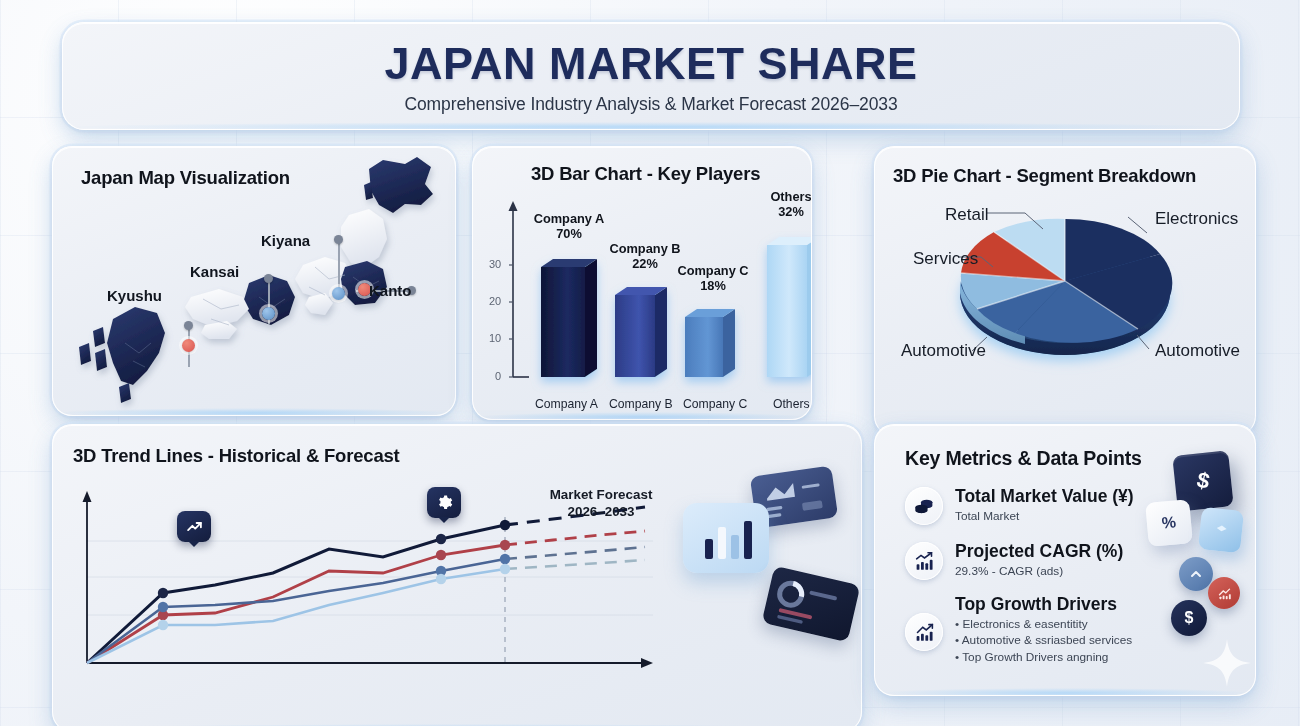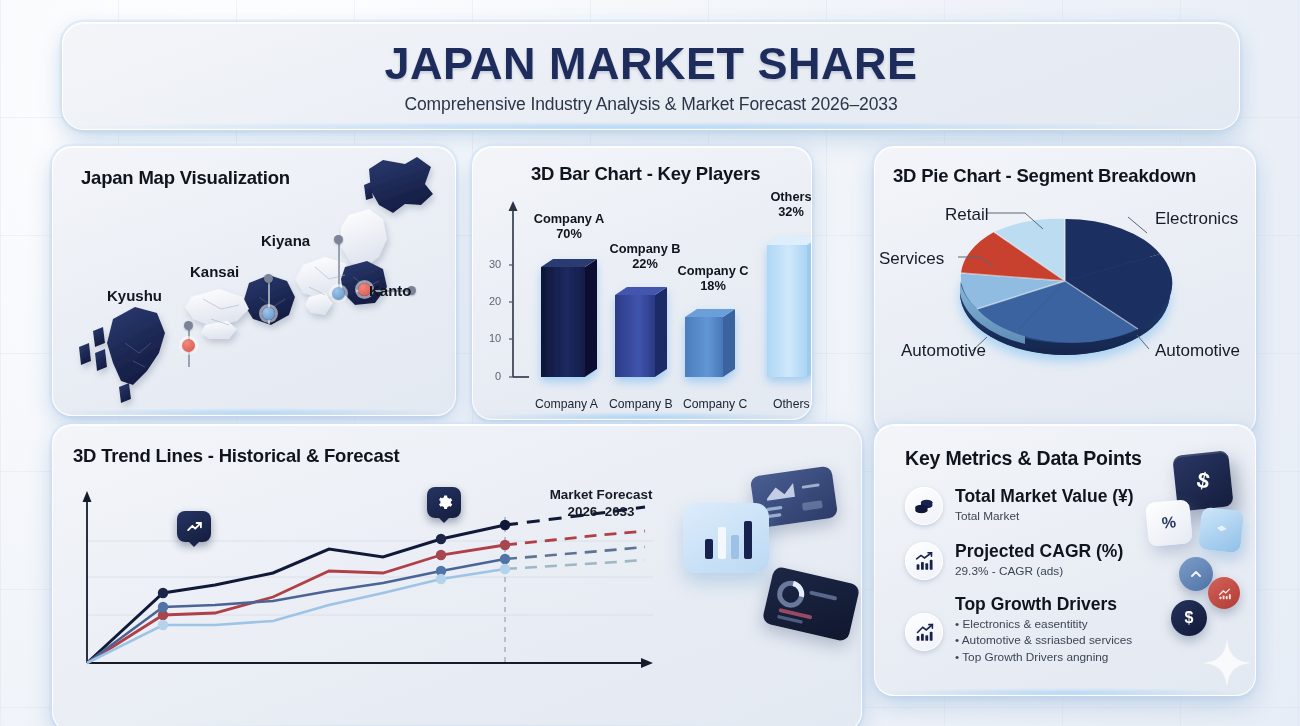--- a/index.html
+++ b/index.html
@@ -372,21 +372,21 @@
         <path d="M111 66 L150 66 L168 82"></path>
         <path d="M253 70 L272 86"></path>
         <path d="M83 110 L106 110 L118 120"></path>
         <path d="M274 202 L262 188"></path>
         <path d="M97 204 L112 190"></path>
       </g>
     </svg>
 
     <div class="pielab" style="left:70px;top:58px;">Retail</div>
     <div class="pielab" style="left:280px;top:62px;">Electronics</div>
-    <div class="pielab" style="left:4px;top:102px;text-align:center;">Services</div>
+    <div class="pielab" style="left:38px;top:102px;text-align:center;">Services</div>
     <div class="pielab" style="left:26px;top:194px;">Automotive</div>
     <div class="pielab" style="left:280px;top:194px;">Automotive</div>
   </div>
 
   <div class="panel" id="trend-panel">
     <div class="panel-title">3D Trend Lines - Historical &amp; Forecast</div>
 
     <svg width="810" height="272" viewBox="0 0 810 272" style="position:absolute;left:0;top:0;">
 
       <g stroke="#ccd4e0" stroke-width=".9" opacity=".6">

